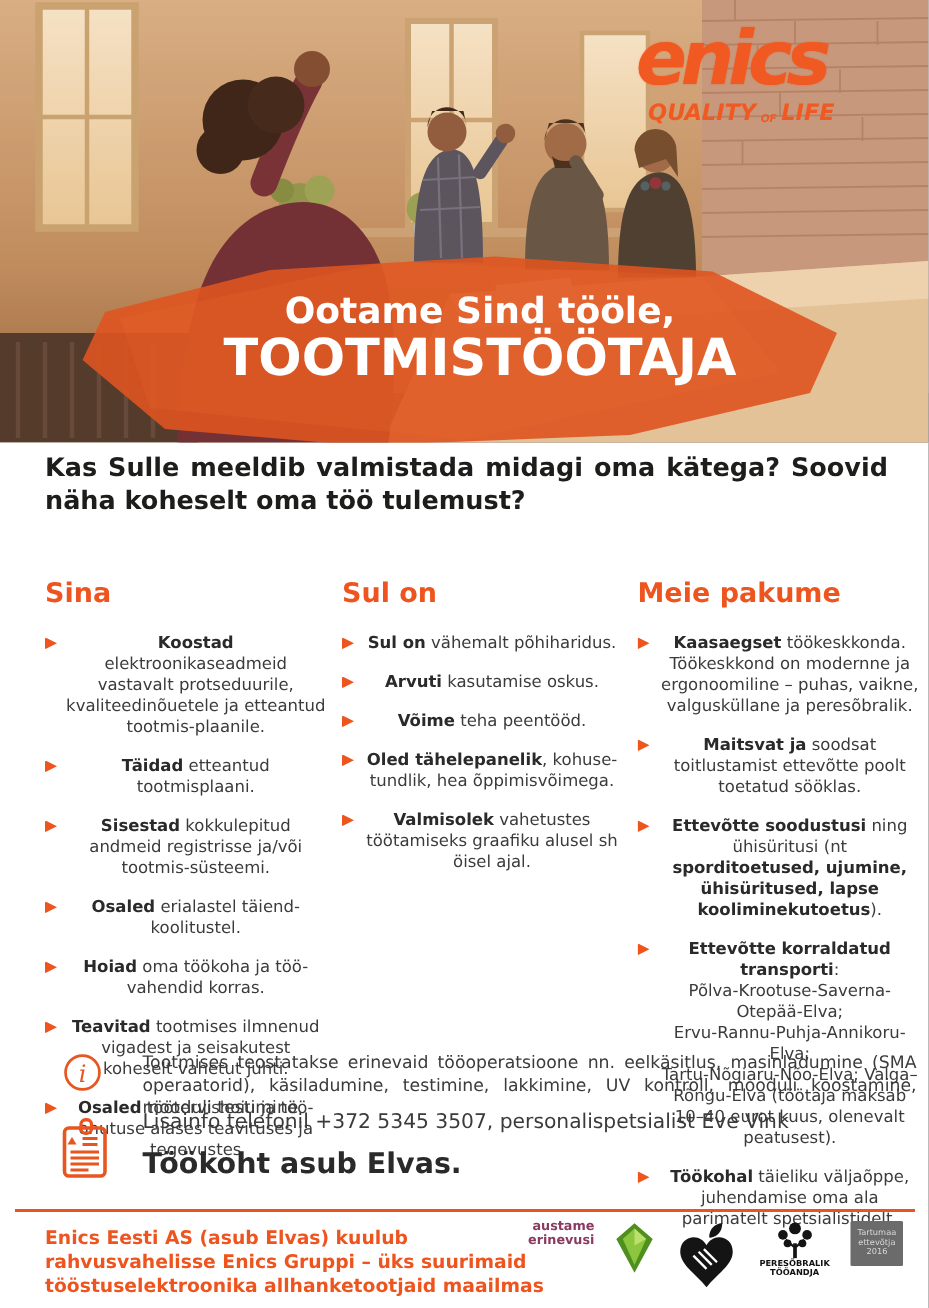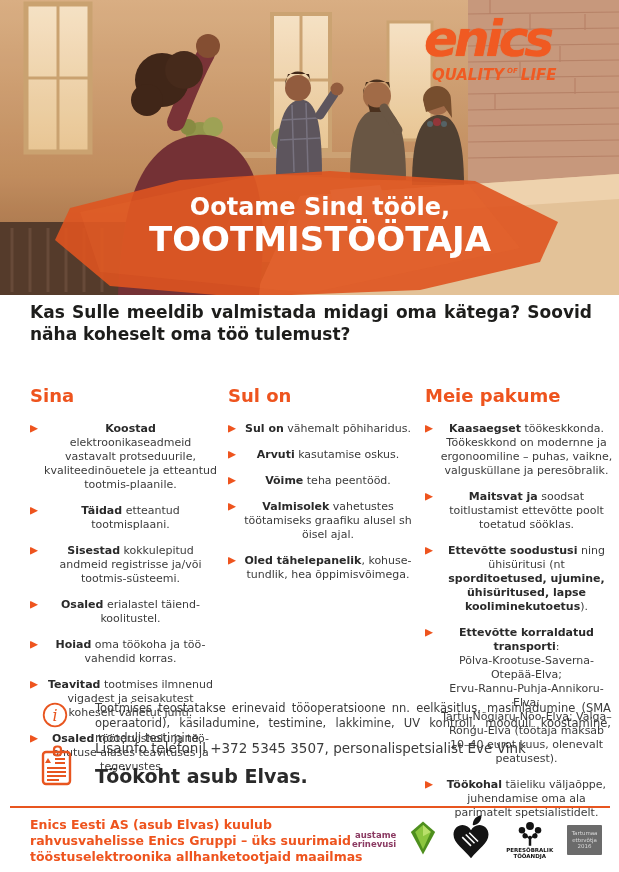--- a/index.html
+++ b/index.html
@@ -14,21 +14,21 @@
   .hero svg{display:block;}
   .logo{
     position:absolute;left:424px;top:14px;width:180px;text-align:left;
     color:#f05a22;line-height:1;pointer-events:none;
   }
   .logo .word{
     font-size:50px;font-weight:800;font-style:italic;letter-spacing:-4px;
     text-shadow:0 0 1px #f05a22;
   }
   .logo .tag{margin-top:4px;margin-left:8px;font-weight:800;font-style:italic;
-    font-size:15px;letter-spacing:0px;display:flex;align-items:flex-start;gap:3px;}
+    font-size:15px;letter-spacing:0px;display:flex;align-items:flex-end;gap:3px;}
   .logo .tag .of{font-size:7px;line-height:1;display:inline-block;text-align:center;}
   .banner-text{
     position:absolute;left:90px;top:194px;width:460px;text-align:center;
     color:#ffffff;pointer-events:none;
   }
   .banner-line1{font-size:24px;font-weight:bold;line-height:1.1;}
   .banner-line2{font-size:34px;font-weight:800;letter-spacing:0px;line-height:1.15;}
   
   .intro{
     position:absolute;left:30px;top:301px;width:562px;
@@ -61,21 +61,21 @@
   .contact{position:absolute;left:95px;top:740px;width:516px;font-size:13.5px;color:#3b3b3b;}
   .location{position:absolute;left:95px;top:765px;width:516px;font-size:19px;font-weight:bold;color:#2a2a2a;}
   
   .rule{position:absolute;left:10px;top:806px;width:600px;height:2px;background:#e8551f;}
   .about{
     position:absolute;left:30px;top:817px;width:335px;
     font-size:12.5px;line-height:16px;font-weight:bold;color:#ee541e;
   }
   .badges{
     position:absolute;left:352px;top:814px;width:250px;height:52px;
-    display:flex;align-items:center;gap:14px;
+    display:flex;gap:14px;
   }
   .div-label{
     font-size:8.5px;line-height:9px;font-weight:bold;color:#8b3a62;text-align:right;
   }
   .award{
     width:62px;height:30px;background:#6b6b6b;color:#d9d9d9;
     display:flex;flex-direction:column;justify-content:center;text-align:center;
     font-size:5.5px;line-height:6.5px;border-radius:1px;
   }
   .family{display:flex;flex-direction:column;align-items:center;}
@@ -258,25 +258,25 @@
           <li>
             <span class="bullet"></span>
             <span class="itext"><b>Arvuti</b><span> kasutamise oskus.</span></span>
           </li>
           <li>
             <span class="bullet"></span>
             <span class="itext"><b>Võime</b><span> teha peentööd.</span></span>
           </li>
           <li>
             <span class="bullet"></span>
+            <span class="itext"><b>Oled tähelepanelik</b><span>, kohuse-tundlik, hea õppimisvõimega.</span></span>
+          </li>
+          <li>
+            <span class="bullet"></span>
             <span class="itext"><b>Valmisolek</b><span> vahetustes töötamiseks graafiku alusel sh öisel ajal.</span></span>
-          </li>
-          <li>
-            <span class="bullet"></span>
-            <span class="itext"><b>Oled tähelepanelik</b><span>, kohuse-tundlik, hea õppimisvõimega.</span></span>
           </li>
         </ul>
       </div>
       <div class="col">
         <h3>Meie pakume</h3>
         <ul>
           <li>
             <span class="bullet"></span>
             <span class="itext"><b>Kaasaegset</b><span> töökeskkonda. Töökeskkond on modernne ja ergonoomiline – puhas, vaikne, valgusküllane ja peresõbralik.</span></span>
           </li>

